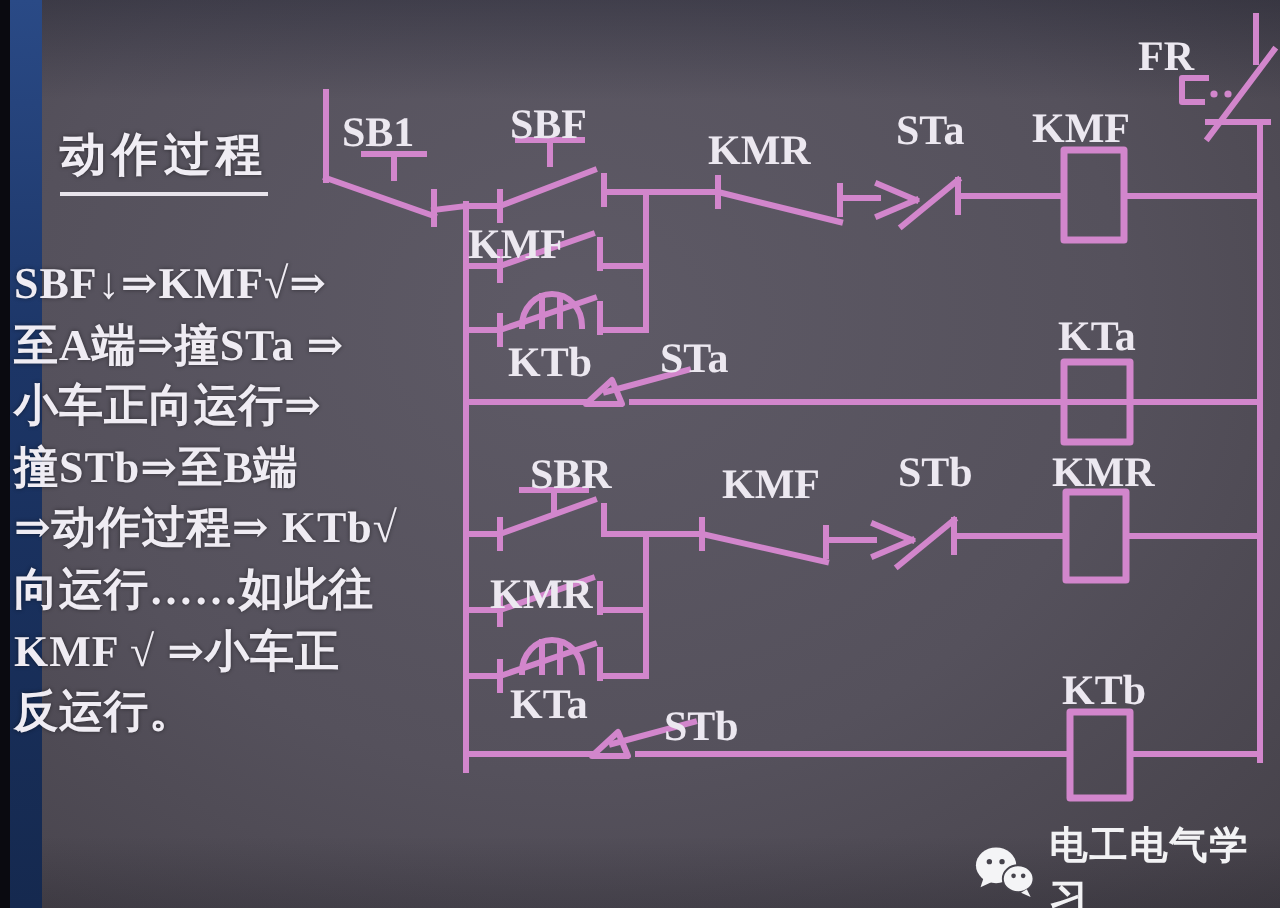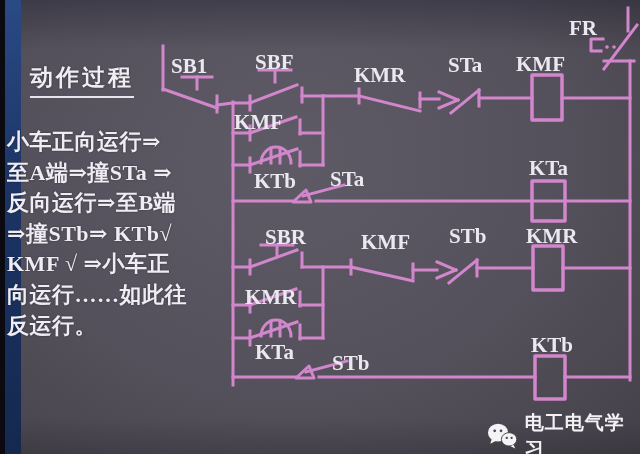--- a/index.html
+++ b/index.html
@@ -40,26 +40,27 @@
 </head>
 <body>
 
 <div class="stage">
   <div class="edge-black"></div>
   <div class="edge-blue"></div>
 
   <div class="title">动作过程</div>
 
   <div class="process">
+    <div>SBF↓⇒KMF√⇒</div>
+    <div>至A端⇒撞STa ⇒</div>
     <div>小车正向运行⇒</div>
-    <div>至A端⇒撞STa ⇒</div>
-    <div>反向运行⇒至B端</div>
-    <div>⇒撞STb⇒ KTb√</div>
+    <div>撞STb⇒至B端</div>
+    <div>⇒动作过程⇒ KTb√</div>
+    <div>向运行……如此往</div>
     <div>KMF √ ⇒小车正</div>
-    <div>向运行……如此往</div>
     <div>反运行。</div>
   </div>
 
   <svg class="circuit-svg" width="640" height="454" viewBox="0 0 640 454" fill="none" stroke="#d286cc" stroke-width="3" stroke-linecap="square" stroke-linejoin="round">
 
     <g>
       <path d="M163,46 V90"></path>
       <path d="M233,102 V385"></path>
       <path d="M630,61 V380"></path>
       <path d="M323,96 V165"></path>

